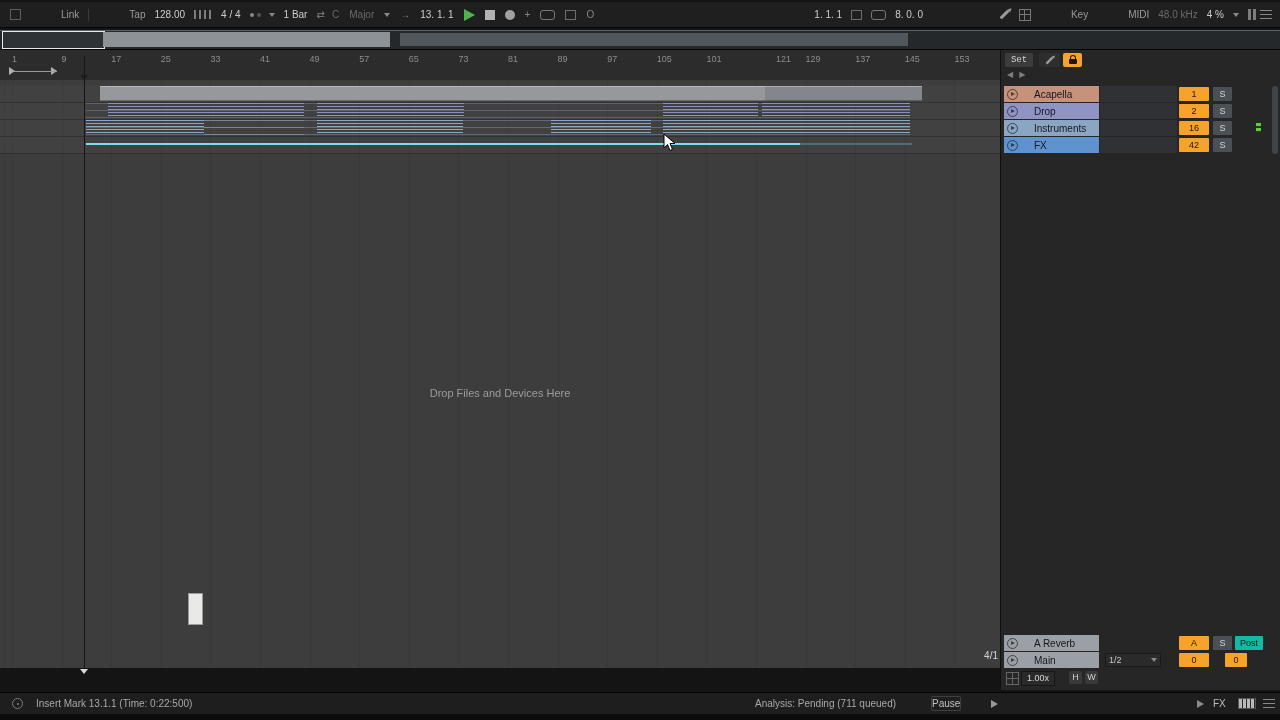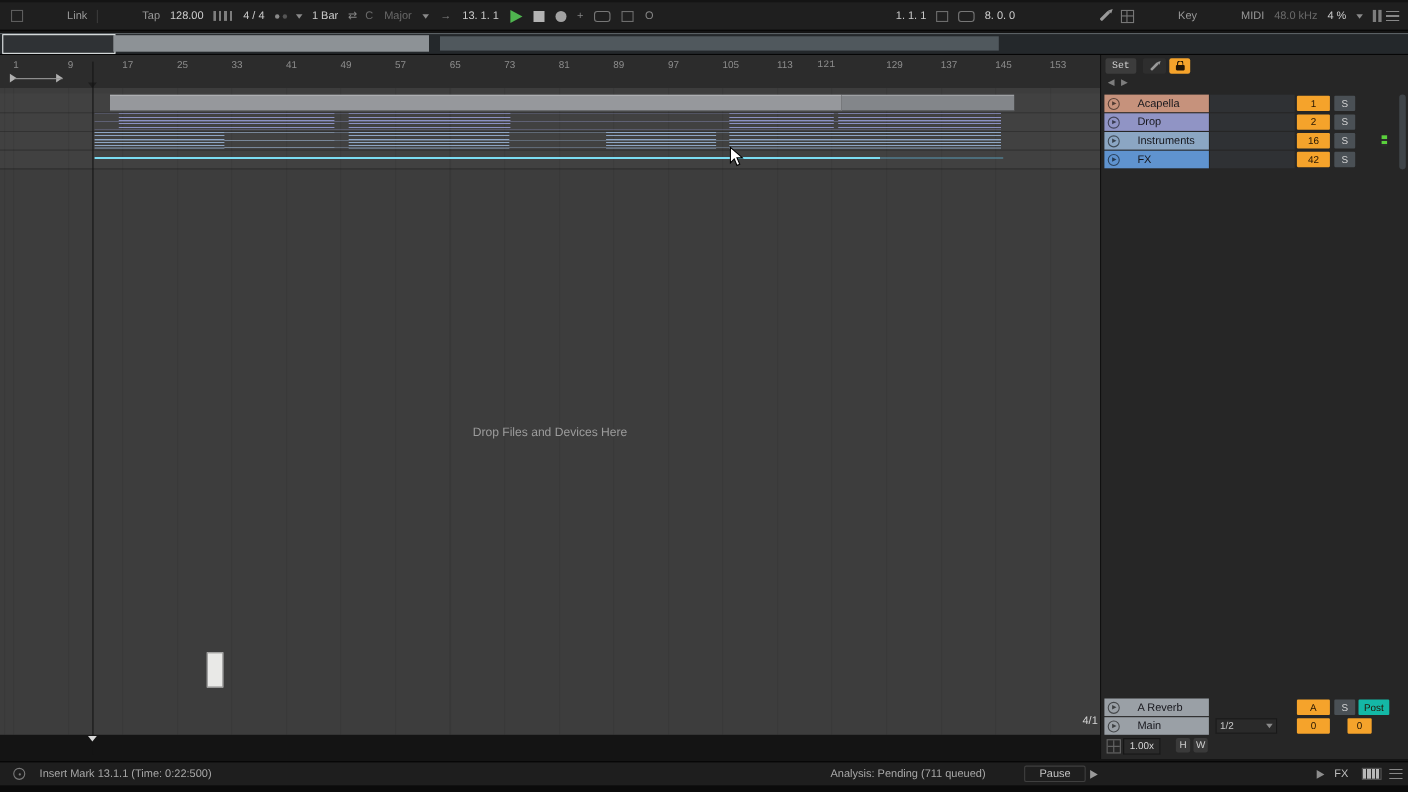--- a/index.html
+++ b/index.html
@@ -120,21 +120,21 @@
           text-align:center;line-height:13px;border-radius:2px;}
   .h-btn{left:68px;} .w-btn{left:84px;}
   .vscroll{position:absolute;right:3px;top:36px;width:6px;height:68px;background:#3f4448;border-radius:3px;}
 
   
   .status{position:absolute;left:0;right:0;top:692px;height:22px;background:#1e1e1e;border-top:1px solid #030303;color:#a8a8a8;}
   .info-ic{position:absolute;left:12px;top:5px;width:11px;height:11px;border-radius:50%;border:1px solid #7a7a7a;box-sizing:border-box;}
   .info-ic::after{content:"";position:absolute;left:3.5px;top:3.5px;width:2px;height:2px;background:#7a7a7a;border-radius:50%;}
   .st-msg{position:absolute;left:36px;top:5px;}
   .st-analysis{position:absolute;left:755px;top:5px;}
-  .pause-btn{position:absolute;left:931px;top:3px;padding:1px 13px;border:1px solid #3f3f3f;border-radius:2px;color:#c2c2c2;}
+  .pause-btn{position:absolute;left:931px;top:3px;padding:1px 0;border:1px solid #3f3f3f;border-radius:2px;color:#c2c2c2;}
   .st-play{position:absolute;left:991px;top:7px;width:0;height:0;border-left:7px solid #9a9a9a;border-top:4px solid transparent;border-bottom:4px solid transparent;}
   .sb-play2{position:absolute;left:1197px;top:7px;width:0;height:0;border-left:7px solid #8d8d8d;border-top:4px solid transparent;border-bottom:4px solid transparent;}
   .sb-fx{position:absolute;left:1213px;top:5px;color:#bdbdbd;}
   .sb-kb{position:absolute;left:1238px;top:5px;width:18px;height:11px;border:1px solid #555;box-sizing:border-box;
          background:repeating-linear-gradient(to right,#b9b9b9 0 3px,#2a2a2a 3px 4px);}
   .sb-menu{position:absolute;left:1263px;top:6px;width:12px;height:10px;background:repeating-linear-gradient(to bottom,#888 0 1px,transparent 1px 4px);}
   .bottom-strip{position:absolute;left:0;right:0;top:714px;height:6px;background:#0b0b0b;}
 </style>
 </head>
 <body>
@@ -205,22 +205,22 @@
       <span class="bar-num" style="left: 210.4px;">33</span>
       <span class="bar-num" style="left: 260px;">41</span>
       <span class="bar-num" style="left: 309.6px;">49</span>
       <span class="bar-num" style="left: 359.2px;">57</span>
       <span class="bar-num" style="left: 408.8px;">65</span>
       <span class="bar-num" style="left: 458.4px;">73</span>
       <span class="bar-num" style="left: 508px;">81</span>
       <span class="bar-num" style="left: 557.6px;">89</span>
       <span class="bar-num" style="left: 607.2px;">97</span>
       <span class="bar-num" style="left: 656.8px;">105</span>
-      <span class="bar-num" style="left: 706.4px;">113</span>
-      <span class="bar-num" style="left: 743px; font-family: Liberation Mono, monospace;">121</span>
+      <span class="bar-num" style="left: 706.4px;">101</span>
+      <span class="bar-num" style="left: 776px;">121</span>
       <span class="bar-num" style="left: 805.6px;">129</span>
       <span class="bar-num" style="left: 855.2px;">137</span>
       <span class="bar-num" style="left: 904.8px;">145</span>
       <span class="bar-num" style="left: 954.4px;">153</span>
     </div>
 
   <div class="arrange">
     <div class="vgrid"></div>
     <div class="lane" style="top:5px"></div>
     <div class="lane" style="top:22px"></div>

